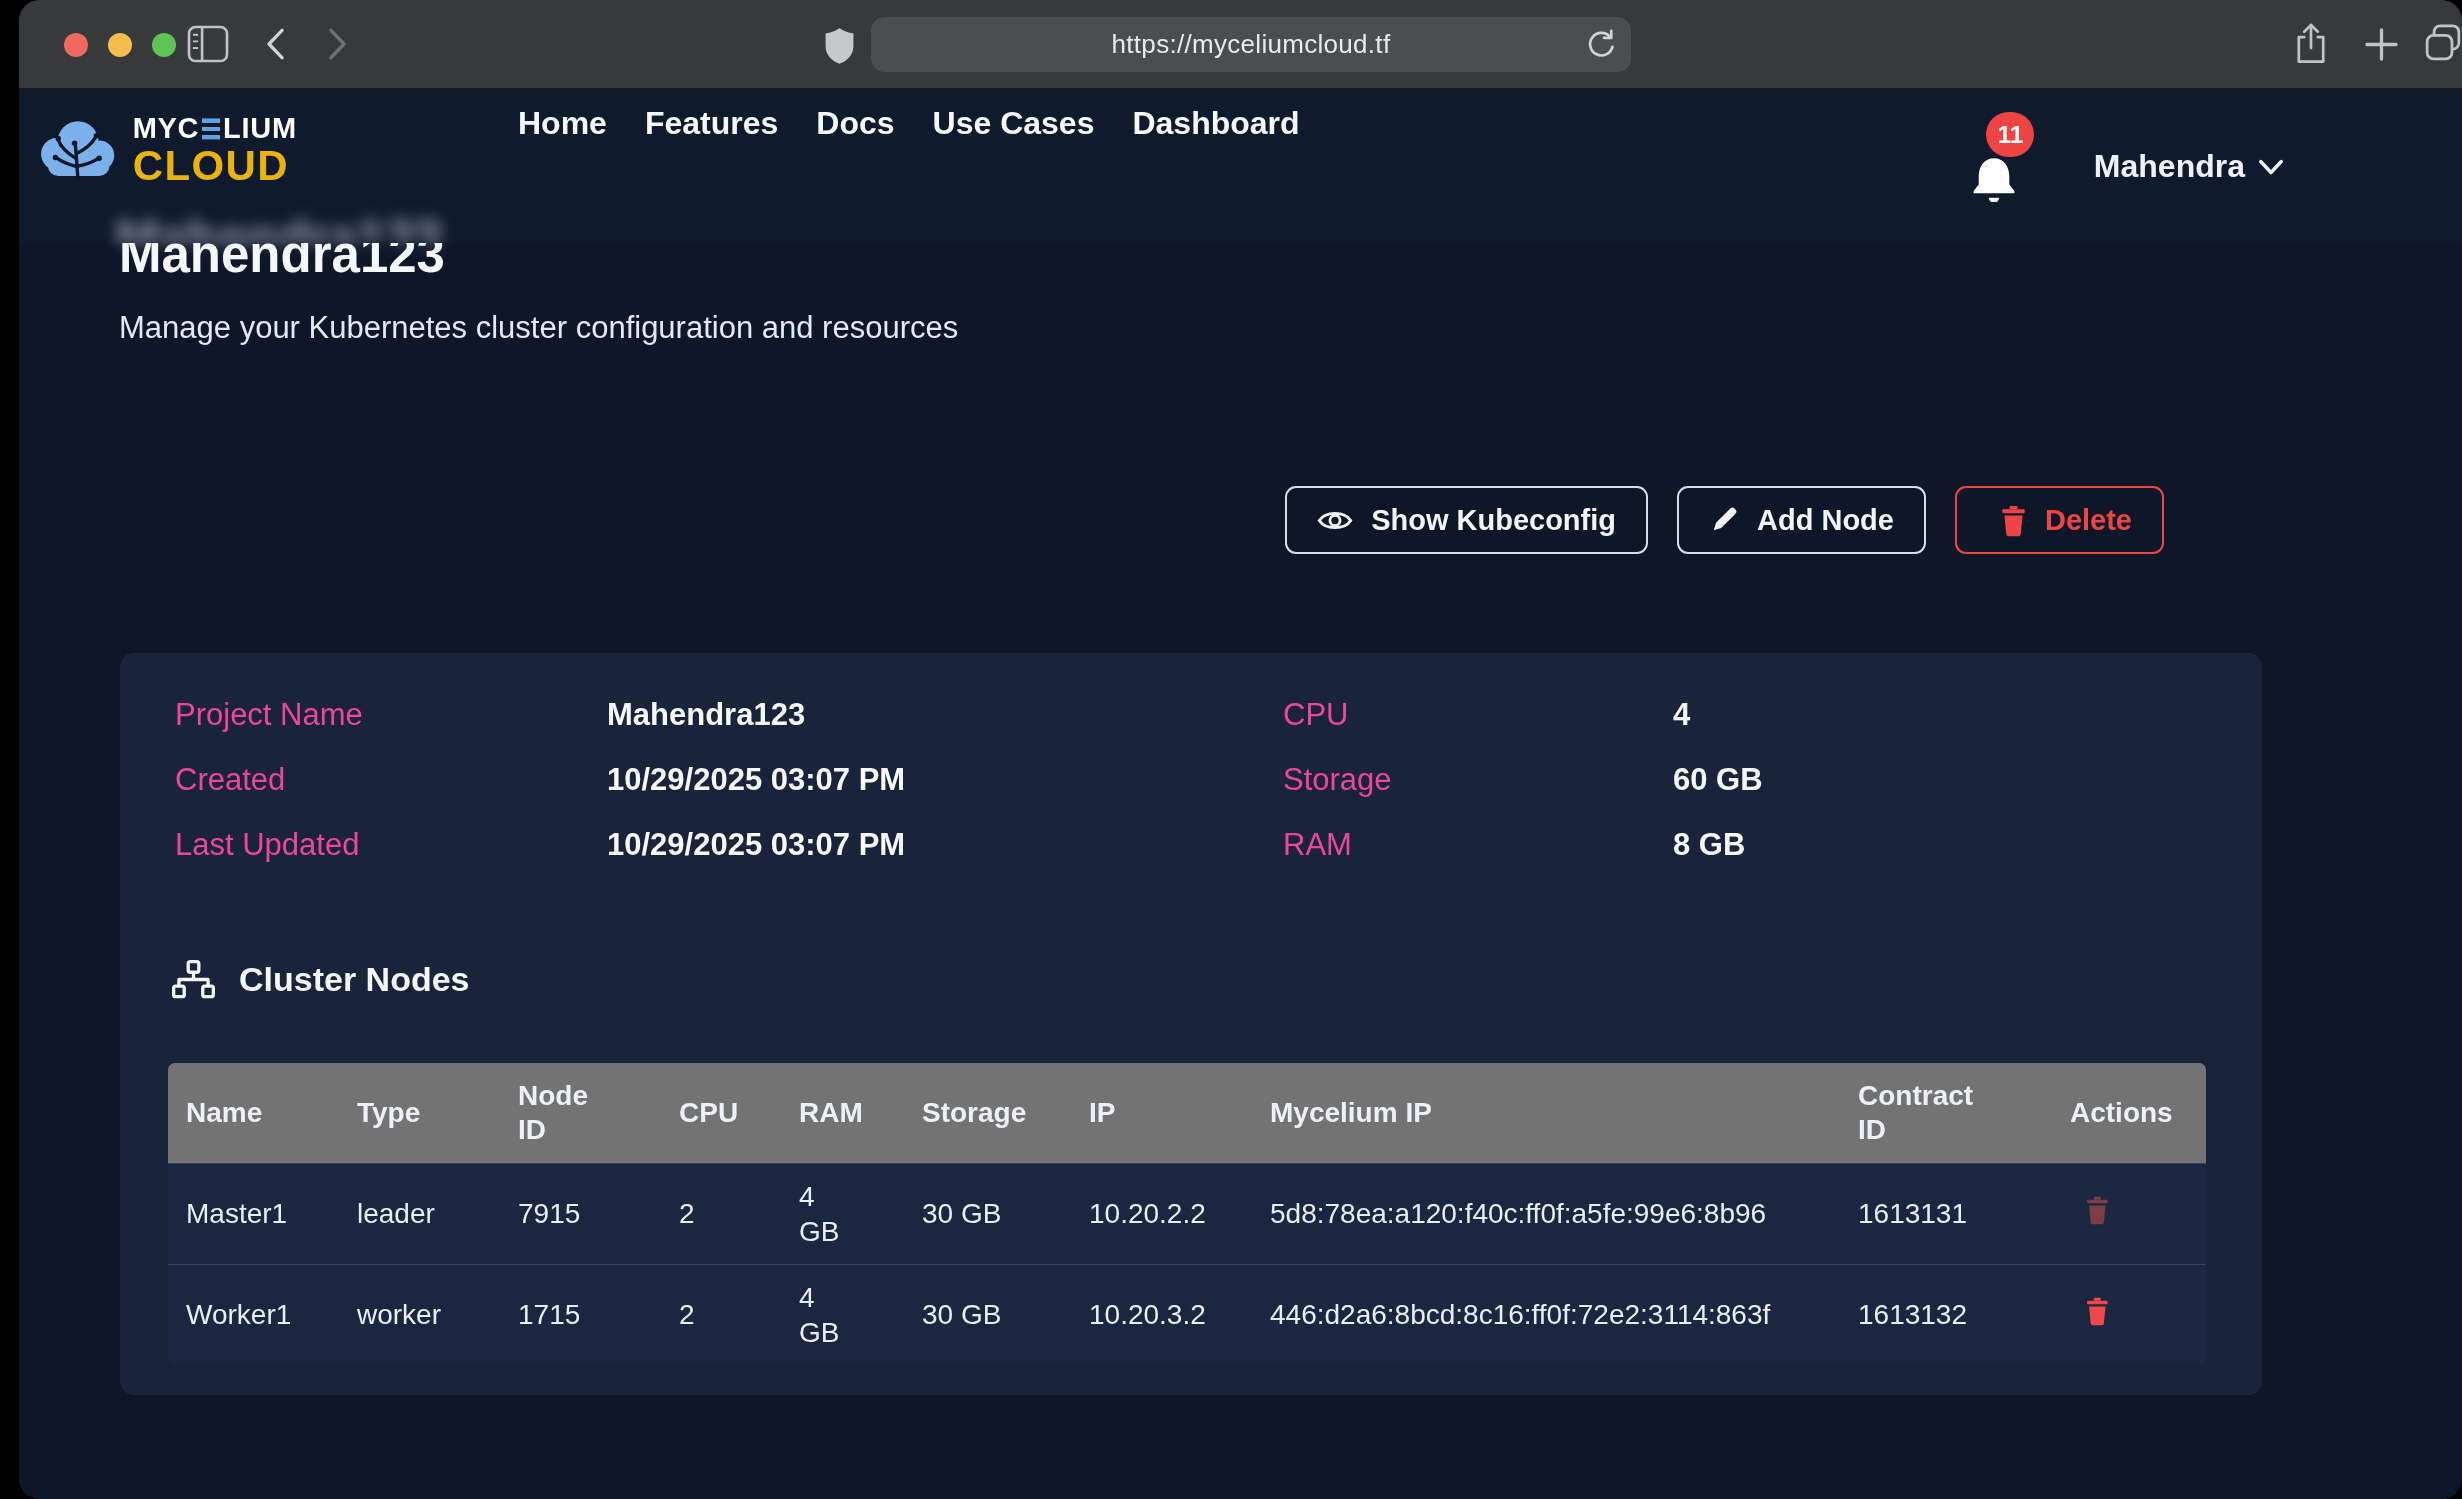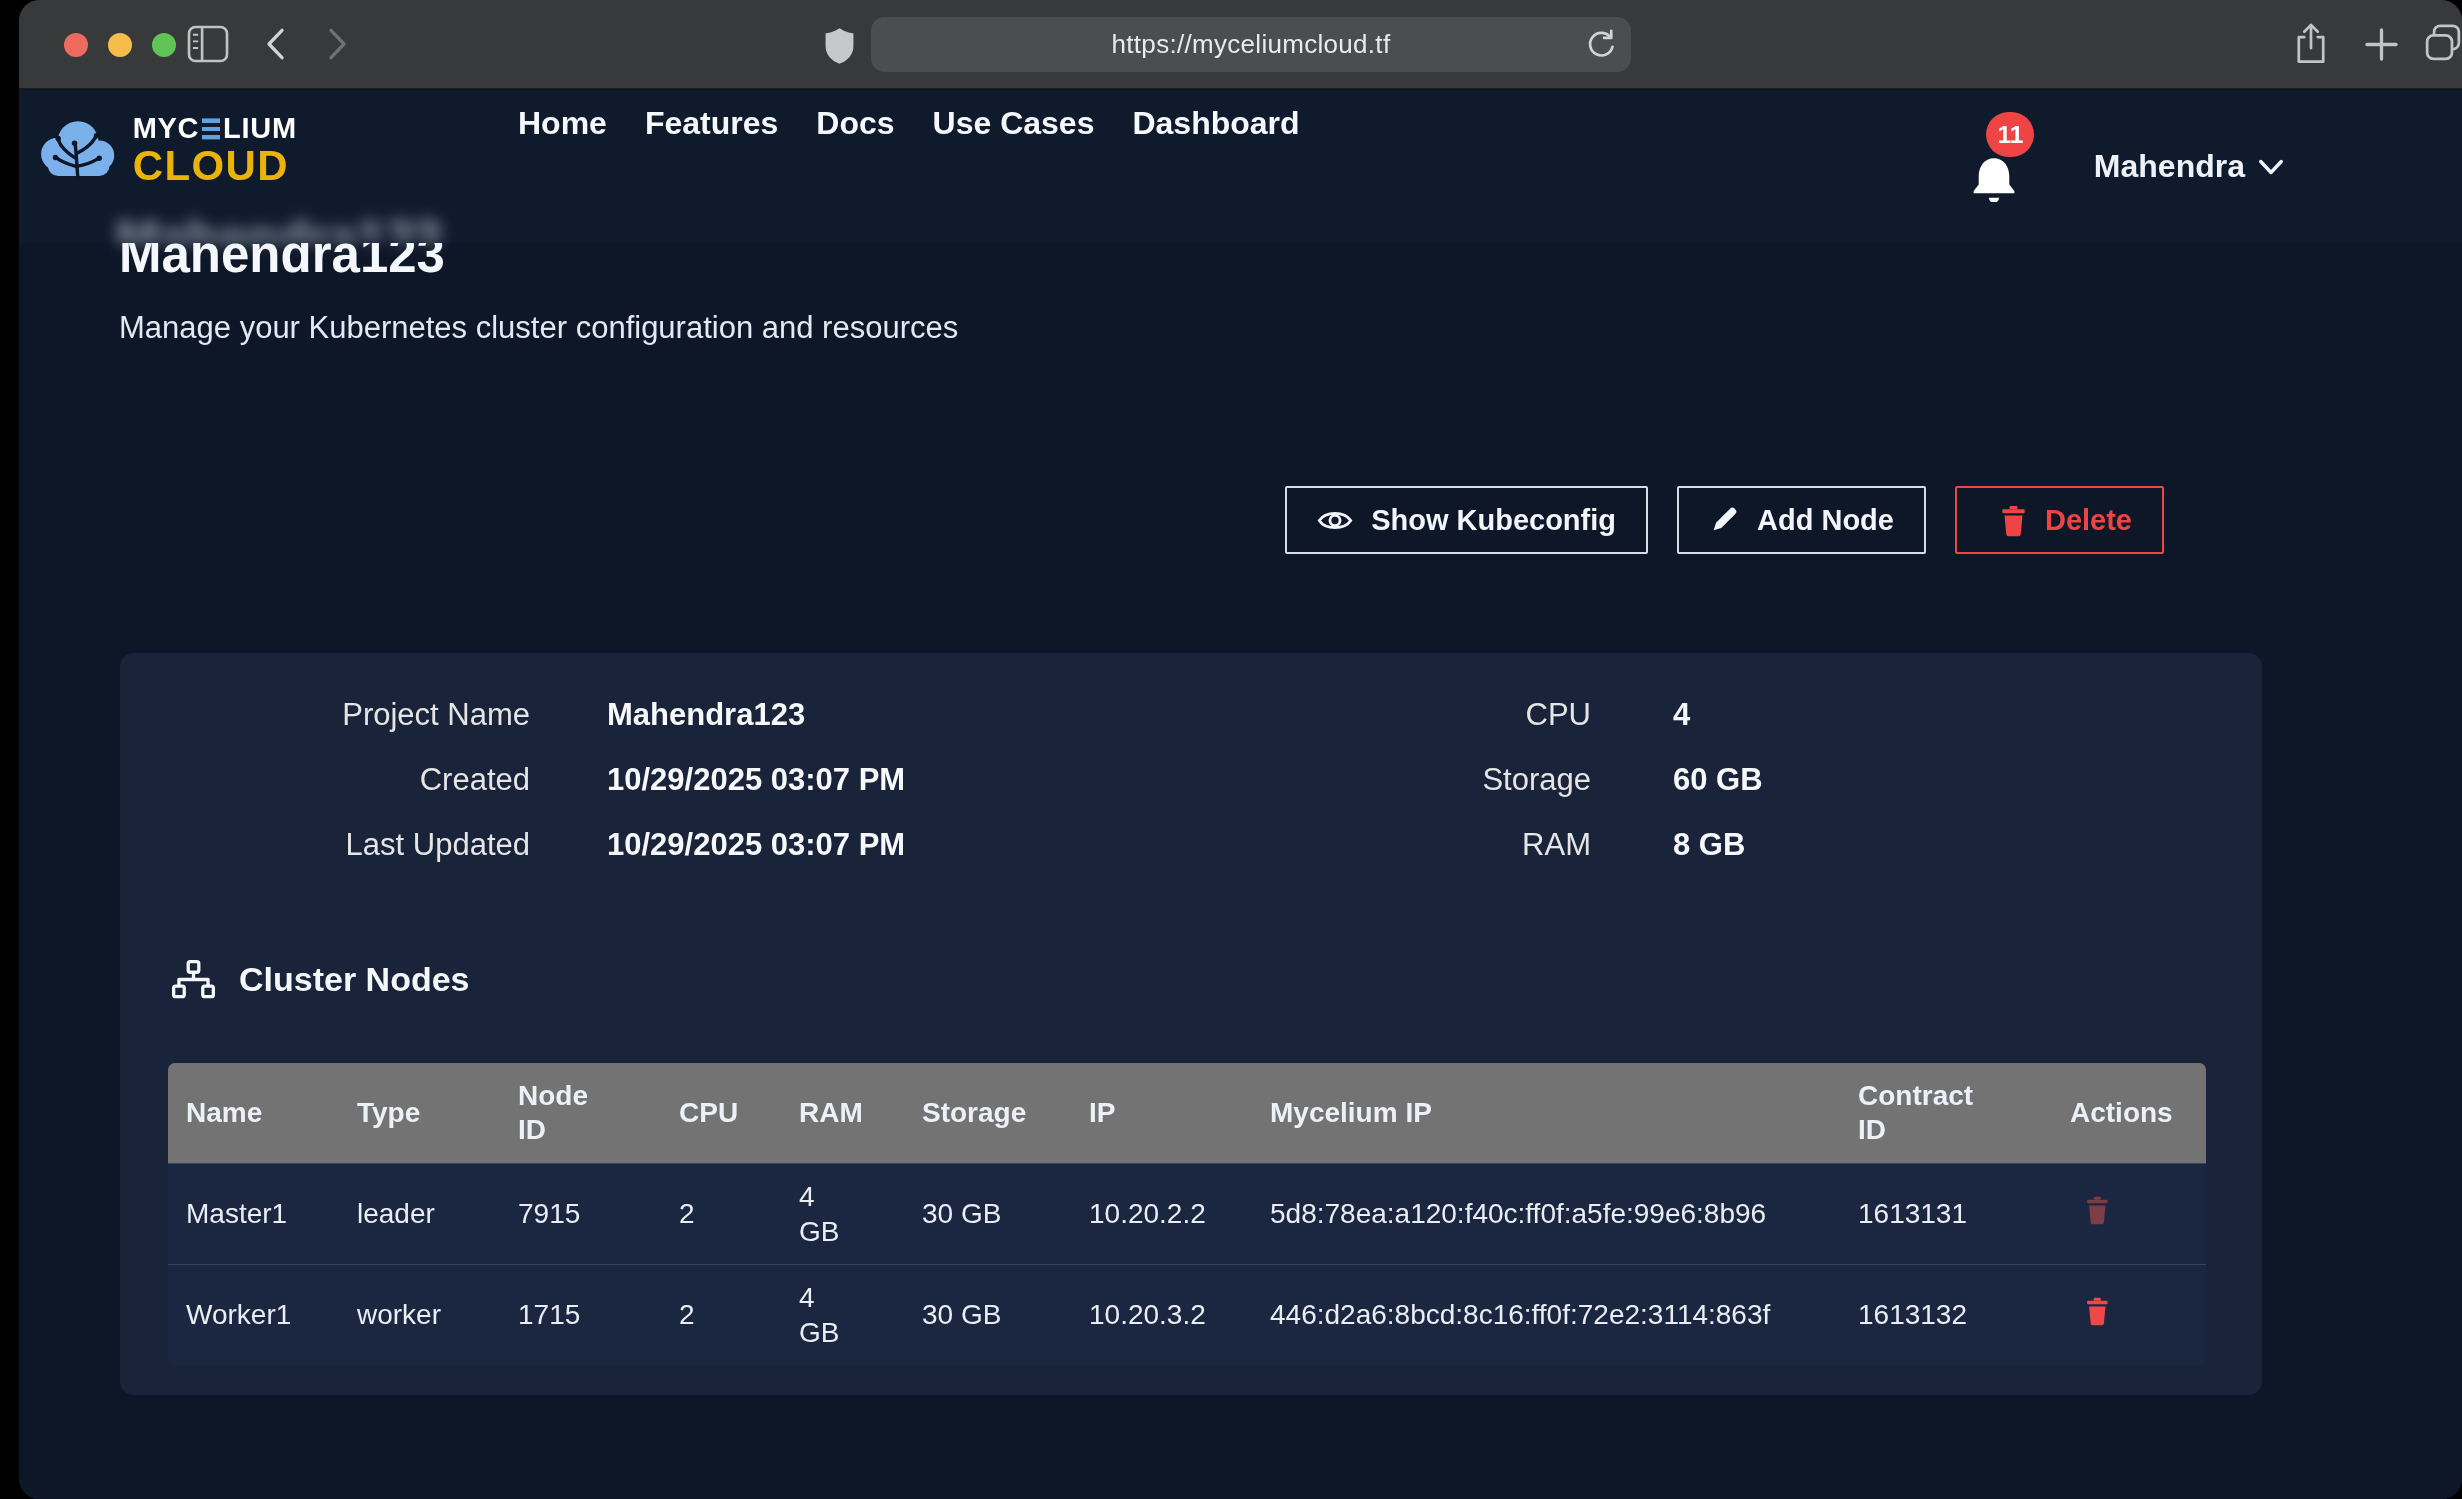--- a/index.html
+++ b/index.html
@@ -43,29 +43,29 @@
   .nav-bell { position: absolute; right: 441px; top: 64px; width: 51px; height: 55px; }
   .badge { position: absolute; top: -42px; left: 16.4px; min-width: 48px; height: 45px; border-radius: 23px; background: #ef4444; color: #fff; font-size: 24.6px; font-weight: 700; display: flex; align-items: center; justify-content: center; padding: 0 6.8px; }
   .nav-user { position: absolute; right: 178px; top: 0; height: 100%; display: flex; align-items: center; gap: 13px; color: #eef2f8; }
   .nav-user-name { font-size: 32px; font-weight: 700; }
 
   .title-cut { position: absolute; left: 100px; top: 153px; width: 670px; height: 49px; overflow: hidden; z-index: 1; }
   .title-cut span { display: block; margin-top: -18px; font-size: 51px; font-weight: 700; color: #f4f7fb; white-space: nowrap; }
   .subtitle { position: absolute; left: 100px; top: 220px; font-size: 31px; color: #e3e9f2; z-index: 1; }
 
   .actions-row { position: absolute; top: 396px; right: 298px; display: flex; gap: 29px; z-index: 1; }
-  .btn { height: 68px; display: flex; align-items: center; gap: 18px; padding: 0 30px; border-radius: 2px; border: 2.1px solid #d7dde6; background: rgba(13,22,38,0.25); color: #f2f5f9; font-size: 29px; font-weight: 700; cursor: pointer; font-family: inherit; }
+  .btn { height: 68px; display: flex; align-items: center; gap: 18px; padding: 0 30px; border-radius: 11px; border: 2.1px solid #d7dde6; background: rgba(13,22,38,0.25); color: #f2f5f9; font-size: 29px; font-weight: 700; cursor: pointer; font-family: inherit; }
   .btn.danger { border-color: #ef4444; color: #ef4444; padding-left: 43px; }
 
   
   .panel { position: absolute; left: 101px; top: 563px; width: 2142px; height: 742px; background: #19233a; border-radius: 13.7px; z-index: 1; }
   .details-left { position: absolute; left: 55px; top: 44px; }
   .details-right { position: absolute; left: 1163px; top: 44px; }
   .detail-row { display: flex; align-items: baseline; margin-bottom: 29px; }
-  .detail-label { font-size: 31px; color: #e5e5e5; text-align: right; }
+  .detail-label { font-size: 31px; color: #ec4899; }
   .details-left .detail-label { width: 355px; margin-right: 77px; }
   .details-right .detail-label { width: 308px; margin-right: 82px; }
   .detail-value { font-size: 31px; font-weight: 700; color: #f6f8fb; }
 
   .cluster-head { position: absolute; left: 51px; top: 306px; display: flex; align-items: center; gap: 23px; color: #f4f7fb; }
   .cluster-title { font-size: 34px; font-weight: 700; }
 
   .table-wrap { position: absolute; left: 48px; top: 410px; width: 2038px; border-radius: 6.8px; overflow: hidden; }
   table { width: 100%; border-collapse: collapse; table-layout: fixed; background: #1b2740; }
   thead tr { background: #737373; }

